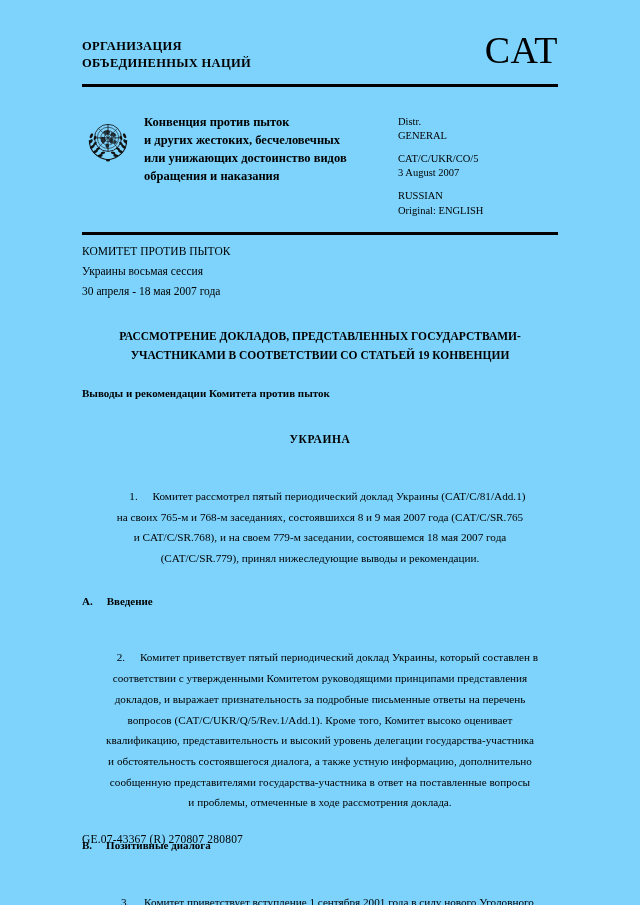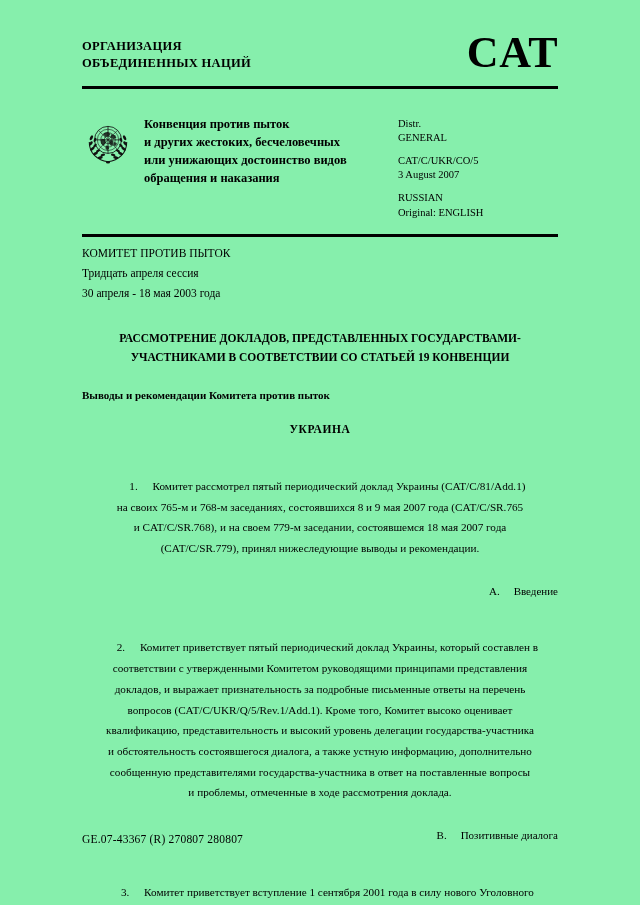--- a/index.html
+++ b/index.html
@@ -13,42 +13,42 @@
     font-family: "Liberation Serif", "DejaVu Serif", serif;
     color: #000000;
     position: relative;
     overflow: hidden;
   }
   .page {
     position: absolute;
     left: 0; top: 0;
     width: 640px;
     height: 905px;
-    background: #86efac;
+    background: #7dd3fc;
     box-sizing: border-box;
     padding: 0 82px;
   }
 
   
   .masthead {
     display: flex;
     align-items: flex-start;
     justify-content: space-between;
     padding-top: 38px;
   }
   .org-name {
     font-size: 12.5px;
     font-weight: bold;
     line-height: 1.35;
     letter-spacing: 0.3px;
     white-space: pre-line;
   }
   .cat-symbol {
-    font-size: 44px;
-    font-weight: bold;
+    font-size: 38px;
+    font-weight: normal;
     line-height: 0.95;
     letter-spacing: 0.5px;
     margin-top: -6px;
   }
 
   .rule-thick {
     border: 0;
     border-top: 3px solid #000;
     margin: 12px 0 0 0;
     height: 0;
@@ -119,40 +119,40 @@
     text-align: left;
     font-size: 11px;
     font-weight: bold;
     margin-top: 22px;
   }
   .country {
     text-align: center;
     font-size: 11.5px;
     font-weight: bold;
     letter-spacing: 0.6px;
-    margin-top: 22px;
+    margin-top: 34px;
   }
 
   
   .para {
     font-size: 11.2px;
     line-height: 1.85;
     margin-top: 20px;
     text-align: center;
     white-space: pre-line;
   }
   .para .num {
     display: inline-block;
     width: 38px;
   }
 
   .section-head {
-    text-align: right;
+    text-align: left;
     font-size: 11px;
-    font-weight: normal;
+    font-weight: bold;
     margin-top: 26px;
   }
   .section-head .letter {
     display: inline-block;
     margin-right: 14px;
   }
 
   
   .footer {
     position: absolute;
@@ -246,22 +246,22 @@
 Original:  ENGLISH</div>
     </div>
   </div>
 
   <div class="rule-wrap-2">
     <hr class="rule-thick second">
   </div>
 
   <div class="committee">
     <div>КОМИТЕТ ПРОТИВ ПЫТОК</div>
-    <div>Тридцать апреля сессия</div>
-    <div>30 апреля - 18 мая 2003 года</div>
+    <div>Украины восьмая сессия</div>
+    <div>30 апреля - 18 мая 2007 года</div>
   </div>
 
   <div class="doc-title">РАССМОТРЕНИЕ ДОКЛАДОВ, ПРЕДСТАВЛЕННЫХ ГОСУДАРСТВАМИ-
 УЧАСТНИКАМИ В СООТВЕТСТВИИ СО СТАТЬЕЙ 19 КОНВЕНЦИИ</div>
 
   <div class="doc-subtitle">Выводы и рекомендации Комитета против пыток</div>
 
   <div class="country">УКРАИНА</div>
 
   <div class="para">

